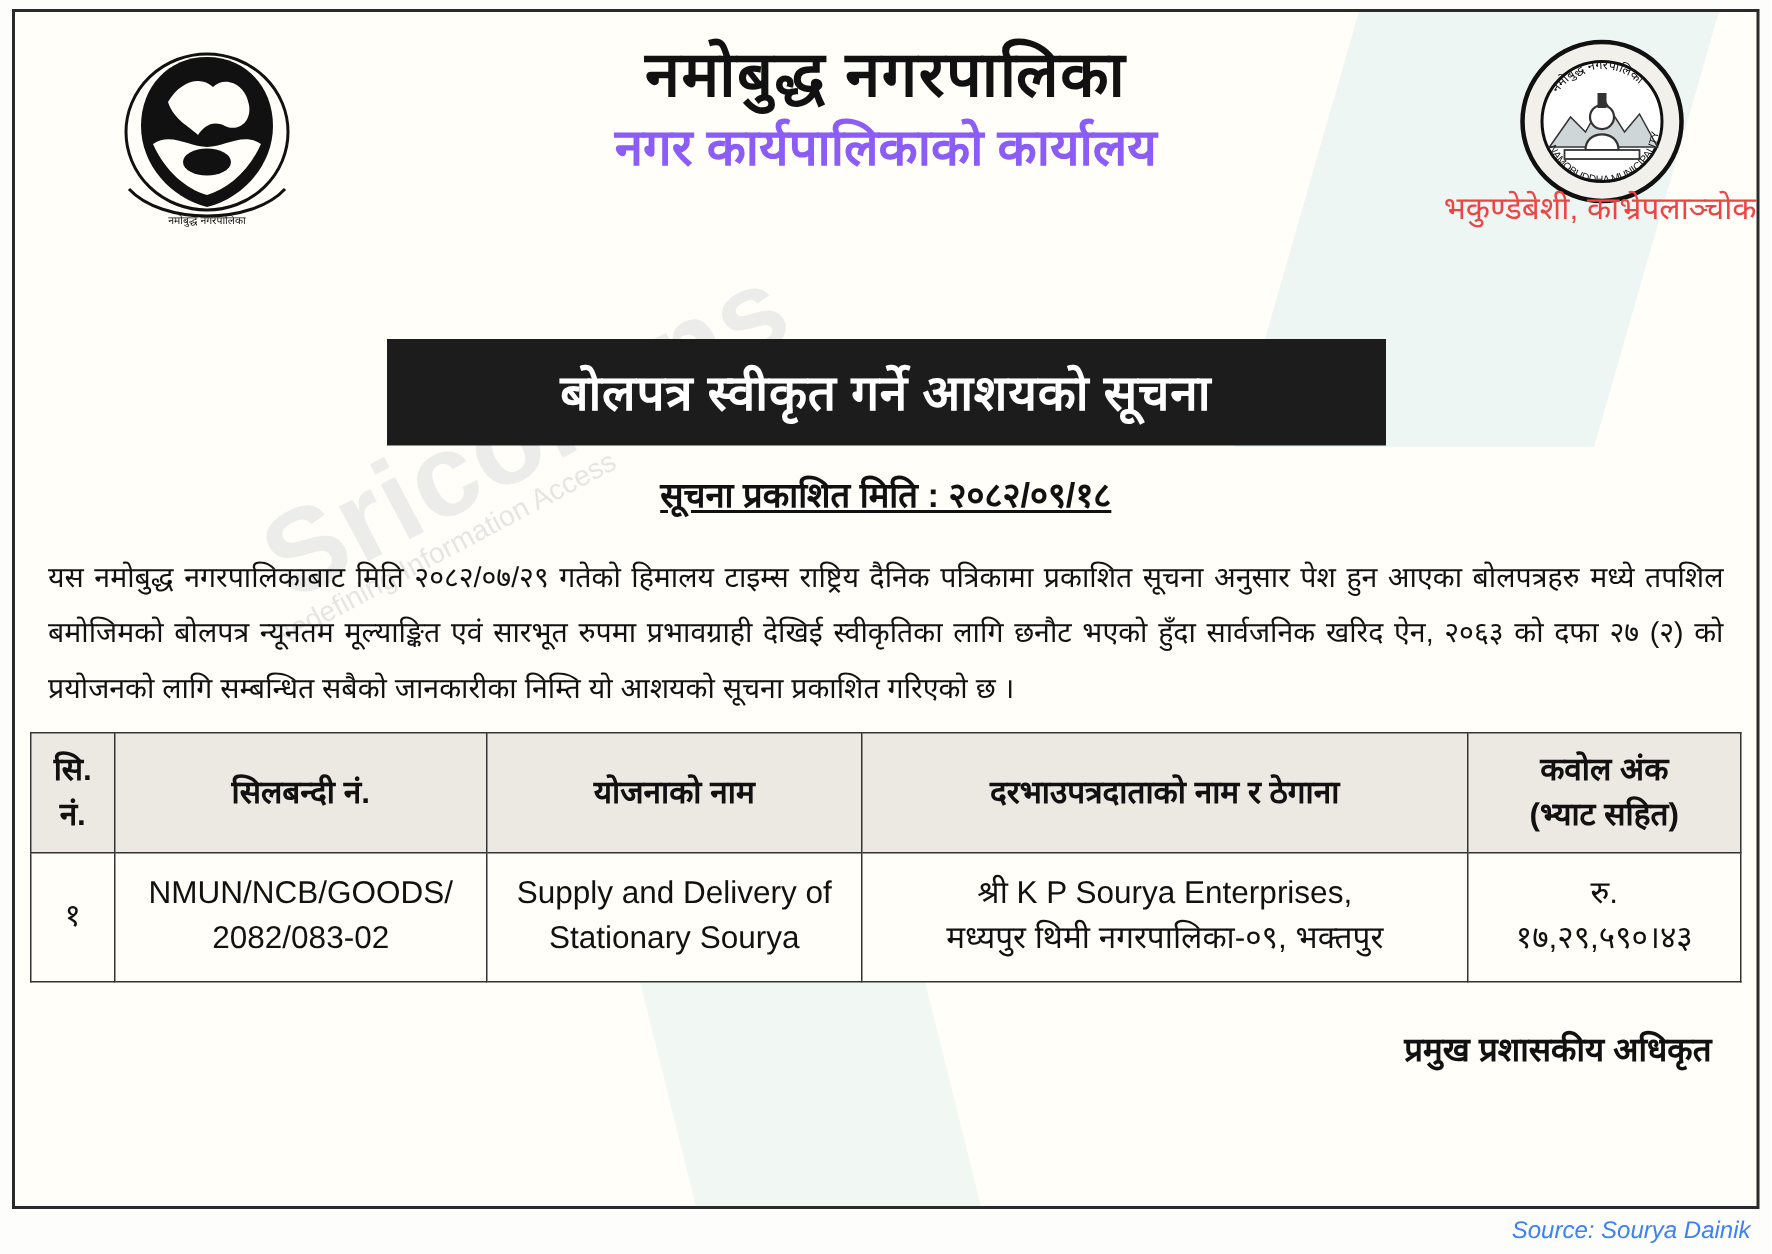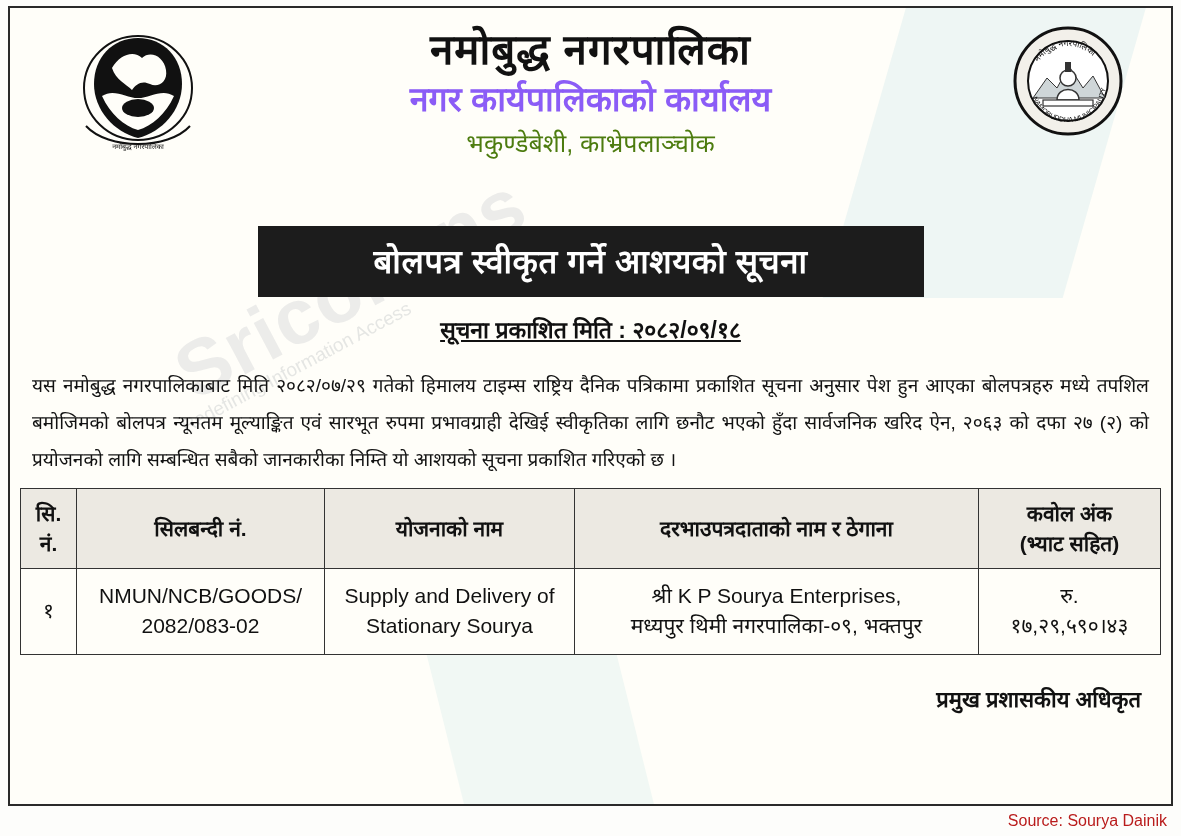--- a/index.html
+++ b/index.html
@@ -121,23 +121,24 @@
     line-height: 1.25;
     color: #111;
   }
   .org-office {
     font-size: 34px;
     font-weight: bold;
     line-height: 1.35;
     color: #8b5cf6;
   }
   .org-addr1, .org-addr2 {
-    font-size: 25px;
+    font-size: 21px;
     line-height: 1.7;
-    color: #4d7c0f;
+    color: #ef4444;
+    text-align: right;
   }
 
   
   .banner {
     margin: 6px auto 0;
     width: 666px;
     background: #1c1c1c;
     color: #ffffff;
     text-align: center;
     padding: 12px 10px 14px;
@@ -215,21 +216,22 @@
     font-size: 22px;
     font-weight: bold;
     color: #111;
   }
 
   .source {
     position: absolute;
     right: 14px;
     bottom: 6px;
     font-size: 16px;
-    color: #b91c1c;
+    font-style: italic;
+    color: #3b82f6;
     z-index: 3;
   }
 </style>
 </head>
 <body>
 
 <div class="page">
   <div class="notice-card">
 
     <div class="watermark">

